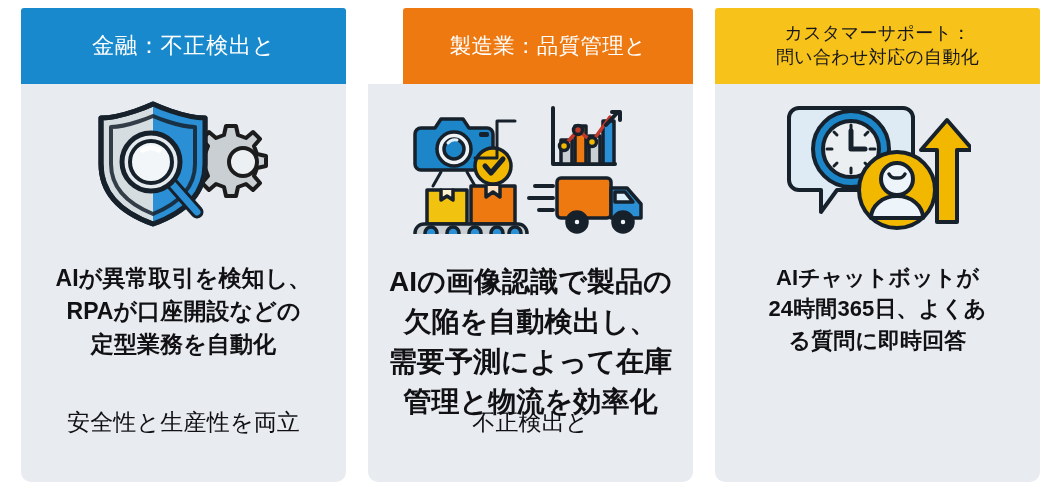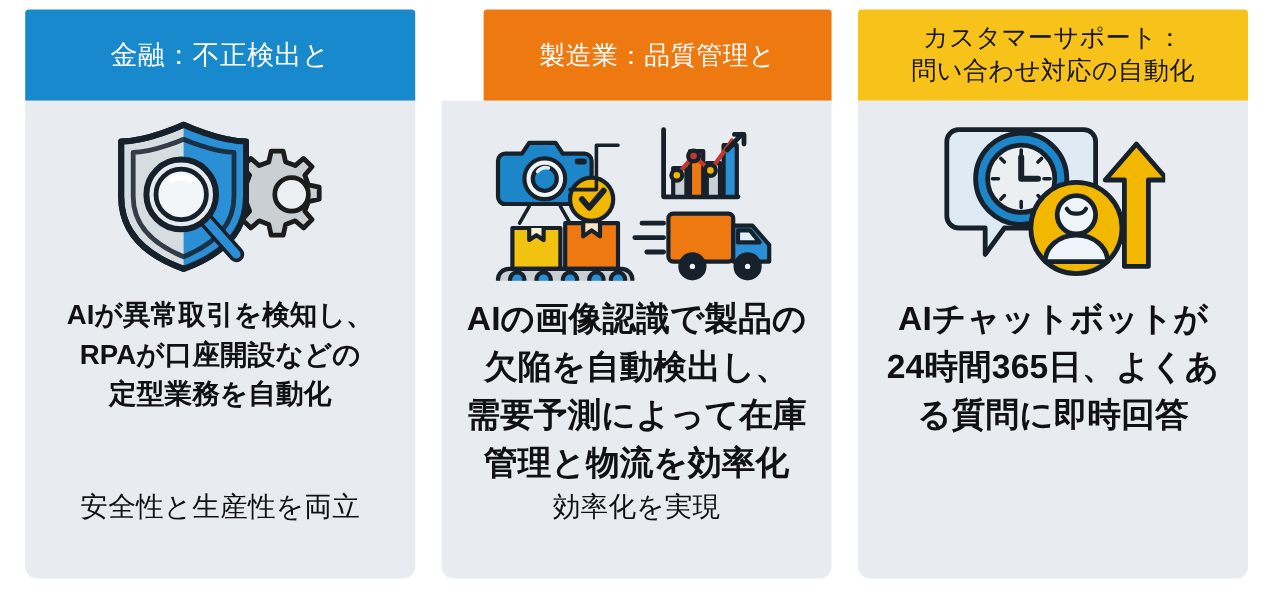--- a/index.html
+++ b/index.html
@@ -47,52 +47,53 @@
   }
   .card-header .hline {
     font-size: 22.5px;
     font-weight: normal;
     line-height: 1.32;
     letter-spacing: 0.3px;
     white-space: nowrap;
   }
   .card-header.h-fin .hline { color: #ffffff; }
   .card-header.h-mfg .hline { color: #ffffff; font-size: 21.5px; }
-  .card-header.h-cs  .hline { color: #17171a; font-size: 21px; }
+  .card-header.h-cs  .hline { color: #17171a; font-size: 18px; }
 
   .card-body {
     flex: 1 1 auto;
     background: #e8ebf0;
     border-radius: 0 0 10px 10px;
     display: flex;
     flex-direction: column;
     align-items: center;
     box-sizing: border-box;
     padding: 4px 10px 14px 10px;
     position: relative;
+    gap: 16px;
   }
   .icon-area {
     height: 152px;
     width: 100%;
     display: flex;
     align-items: center;
     justify-content: center;
   }
   .desc {
     text-align: center;
     color: #111114;
     font-weight: bold;
     font-size: 23px;
     line-height: 1.43;
     margin-top: 6px;
     white-space: pre-line;
     letter-spacing: 0.1px;
   }
   .desc.mfg { font-size: 28px; }
-  .desc.cs  { font-size: 28px; }
+  .desc.cs  { font-size: 22px; }
 
   .tagline {
     text-align: center;
     color: #111114;
     font-weight: normal;
     font-size: 23px;
     line-height: 1.3;
     position: absolute;
     left: 0;
     right: 0;
@@ -198,21 +199,21 @@
               <circle cx="216" cy="128" r="4" fill="#eef3f6"></circle>
               <path d="M128 92 h18 M122 104 h24 M132 116 h14" fill="none" stroke="#16212b" stroke-width="4"></path>
             </g>
           </g>
         </svg>
       </div>
       <div class="desc mfg">AIの画像認識で製品の
 欠陥を自動検出し、
 需要予測によって在庫
 管理と物流を効率化</div>
-      <div class="tagline">効率化を実現</div>
+      <div class="tagline">不正検出と</div>
     </div>
   </div>
 
   <div class="card">
     <div class="card-header h-cs" style="background:#f7c31a;">
       <div class="hline">カスタマーサポート：</div>
       <div class="hline">問い合わせ対応の自動化</div>
     </div>
     <div class="card-body">
       <div class="icon-area">

